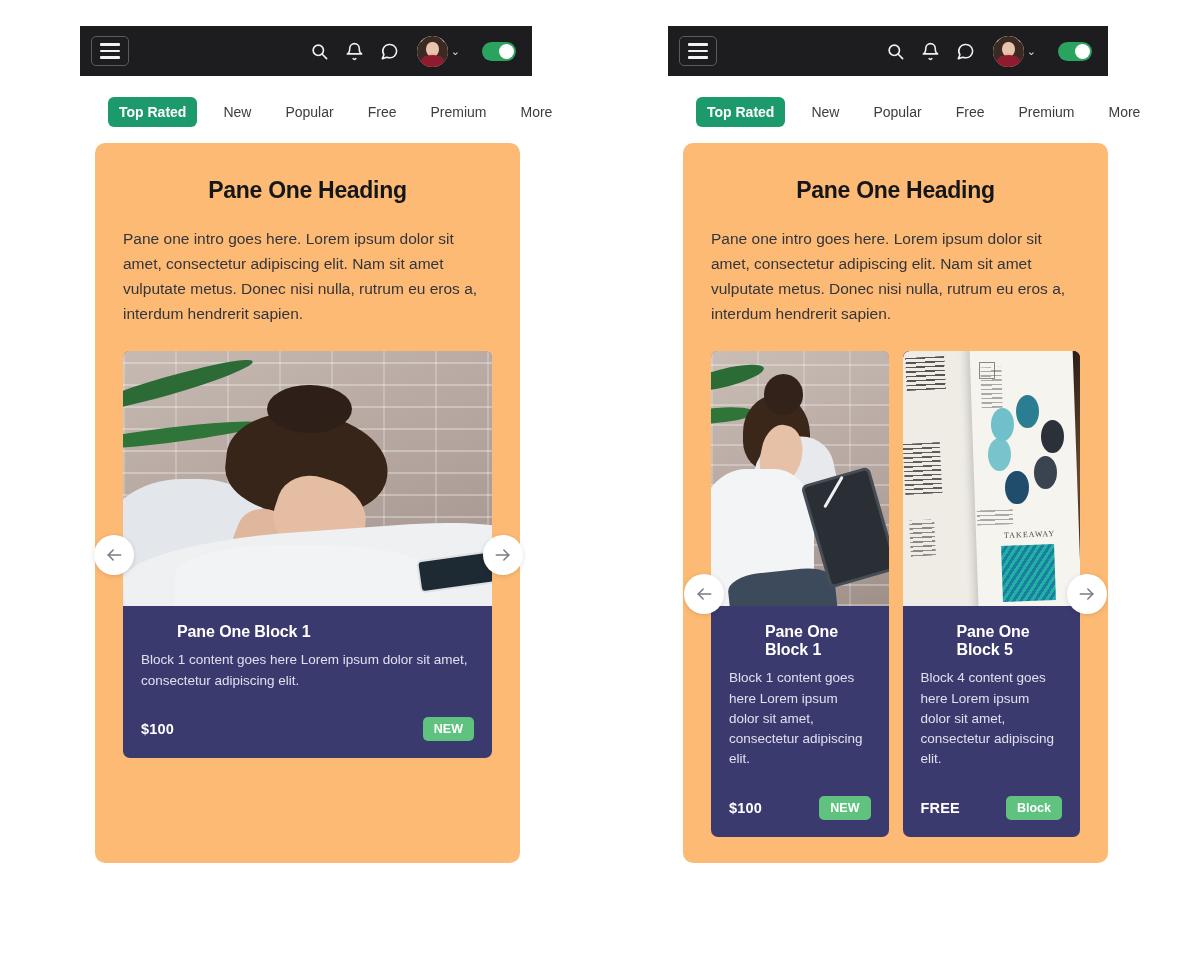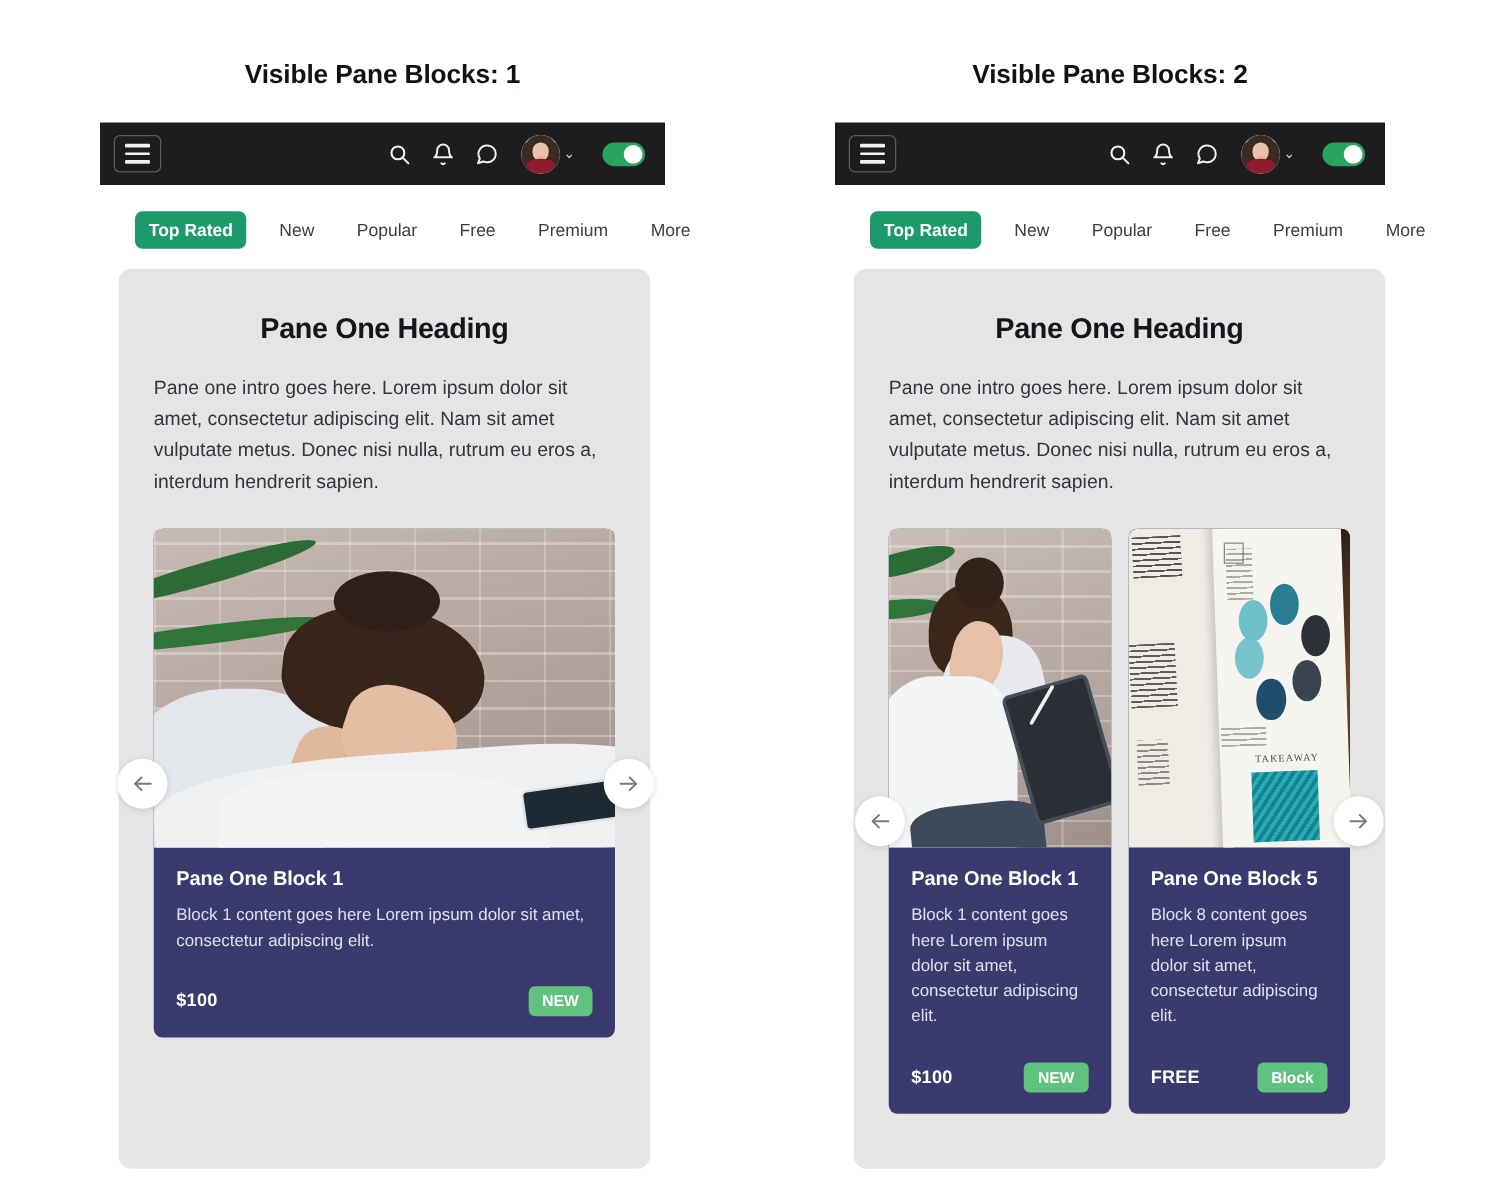--- a/index.html
+++ b/index.html
@@ -98,21 +98,21 @@
   }
   .tab.active {
     background: #1d9a6c; color: #ffffff;
     font-weight: bold; border-radius: 6px;
     padding: 7px 11px; margin-right: 9px;
     font-size: 14px;
   }
 
   
   .content {
-    background: #e5e5e5;
+    background: #fdba74;
     border-radius: 10px;
     padding: 34px 28px 18px 28px;
     min-height: 720px;
   }
   .pane-left .content  { margin-left: 15px; width: 425px; }
   .pane-right .content { margin-left: 15px; width: 425px; }
 
   .heading {
     text-align: center;
     font-size: 23px;
@@ -235,20 +235,21 @@
       color:#4a4843; font-family:"Liberation Serif", serif; transform:rotate(-2deg);}
   .photo-book .teal {
       position:absolute; left:56%; top:76%; width:30%; height:22%;
       background: repeating-linear-gradient(125deg,#23b0a5 0 3px,#1a7f9e 3px 6px);
       transform:rotate(-2deg); }
 
   .card-body { padding: 17px 18px 17px 18px; }
   .card-title {
     color:#ffffff; font-size:16px; font-weight:bold; letter-spacing:-0.1px;
     margin-bottom: 9px;
+    margin-left: 36px;
   }
   .card-text { color:#e0dff0; font-size:13.5px; line-height:1.5; }
   .card-foot {
     display:flex; align-items:center; justify-content:space-between;
     margin-top: 26px;
   }
   .price { color:#ffffff; font-size:14.5px; font-weight:bold; letter-spacing:.2px; }
   .badge {
     background:#5fc27e; color:#ffffff; font-size:12.5px; font-weight:bold;
     border-radius:5px; padding:6px 11px; line-height:1;
@@ -266,21 +267,20 @@
   .arrow-next { right:-27px; }
   .pane-left .arrow-prev { left:-29px; }
   .pane-left .arrow-next { right:-31px; }
 </style>
 </head>
 <body>
 
 <div class="stage">
 
   <div class="pane pane-left">
-    <div class="pane-title">Visible Pane Blocks: 1</div>
 
     <div class="device">
 
       <div class="navbar">
         <div class="hamburger">
           <span></span>
             <span></span>
             <span></span>
         </div>
         <div class="nav-spacer"></div>
@@ -370,21 +370,20 @@
                 </div>
               </div>
             </div>
           </div>
         </div>
       </div>
     </div>
   </div>
 
   <div class="pane pane-right">
-    <div class="pane-title">Visible Pane Blocks: 2</div>
 
     <div class="device">
 
       <div class="navbar">
         <div class="hamburger">
           <span></span>
             <span></span>
             <span></span>
         </div>
         <div class="nav-spacer"></div>
@@ -493,21 +492,21 @@
                     <span class="circ c2"></span>
                   <span class="circ c3"></span>
                     <span class="circ c4"></span>
                     <span class="circ c5"></span>
                   <span class="takeaway">TAKEAWAY</span>
                   <span class="teal"></span>
                 </div>
               </div>
               <div class="card-body">
                 <div class="card-title">Pane One Block 5</div>
-                <div class="card-text">Block 8 content goes here Lorem ipsum dolor sit amet, consectetur adipiscing elit.</div>
+                <div class="card-text">Block 4 content goes here Lorem ipsum dolor sit amet, consectetur adipiscing elit.</div>
                 <div class="card-foot">
                   <span class="price">FREE</span>
                   <span class="badge">Block</span>
                 </div>
               </div>
             </div>
 
           </div>
         </div>
       </div>

